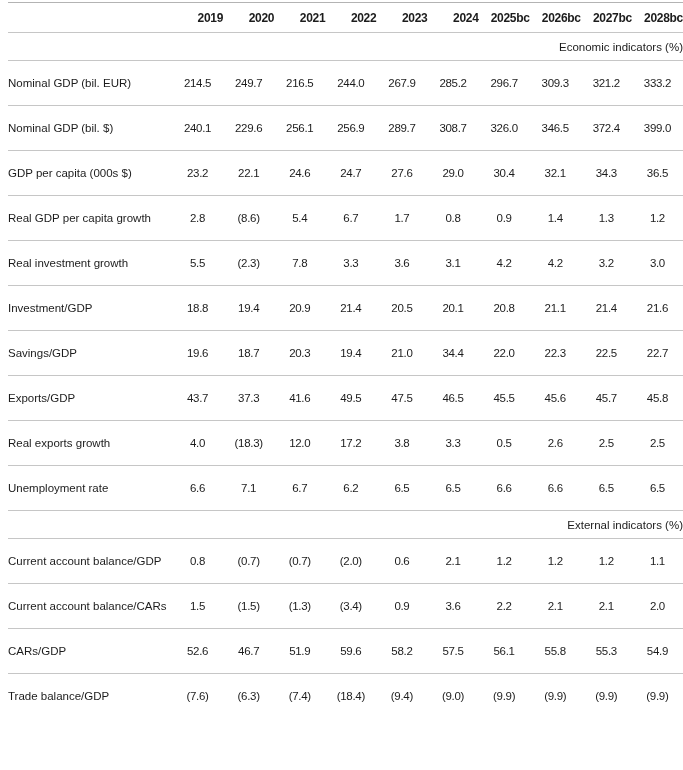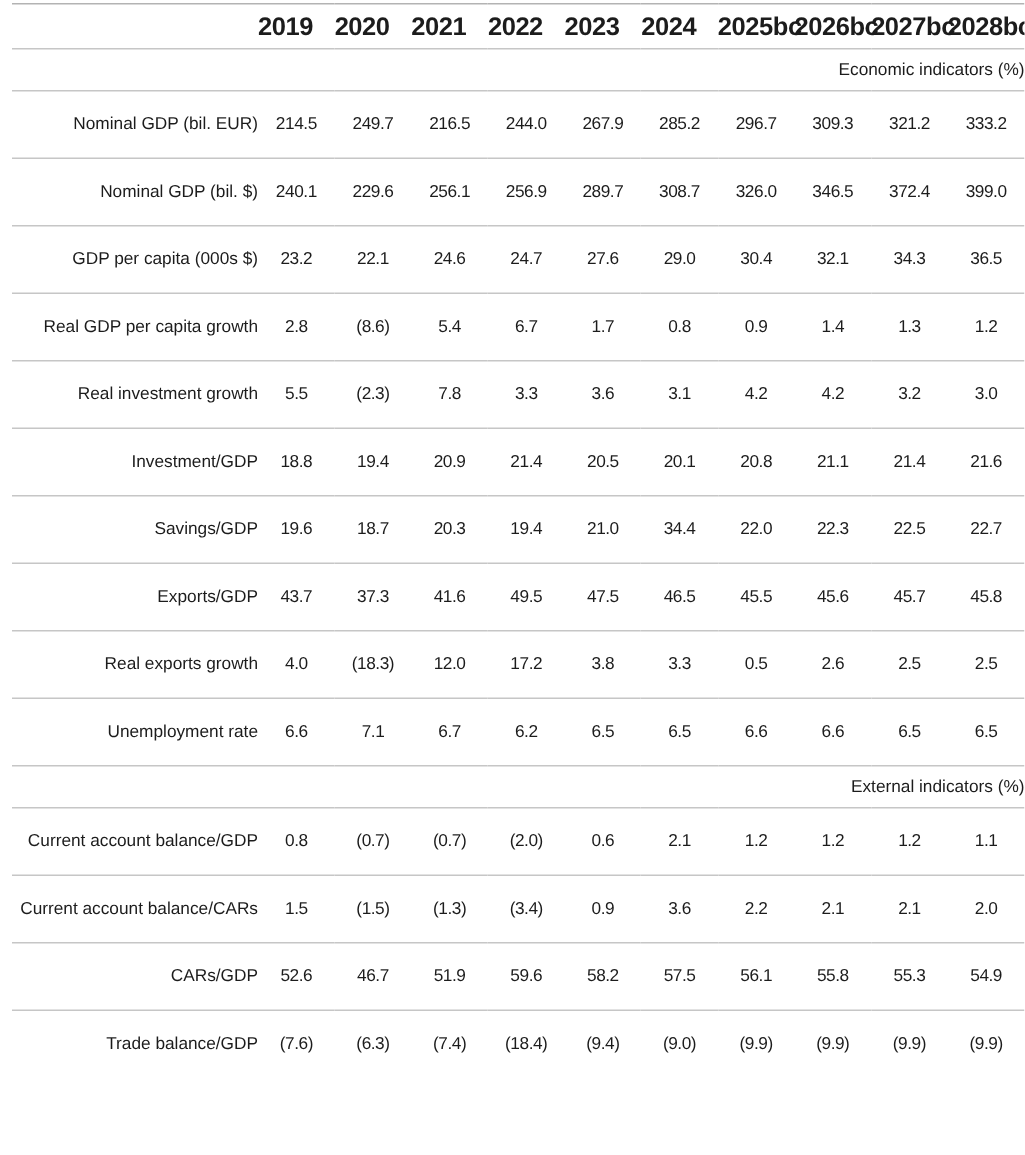--- a/index.html
+++ b/index.html
@@ -18,23 +18,23 @@
     width: 675px;
     border-top: 1px solid var(--topline, #b3b3b3);
   }
   col.c-label { width: 164px; }
   col.c-data  { width: 51.1px; }
   thead tr {
     height: 30px;
     border-bottom: 1px solid var(--line, #c6c6c6);
   }
   th.year-cell {
-    font-size: 17px;
+    font-size: 12px;
     font-weight: 700;
-    text-align: left;
+    text-align: right;
     vertical-align: middle;
     padding: 0;
     letter-spacing: -0.3px;
     white-space: nowrap;
   }
   th.corner-cell { padding: 0; }
   tr.section-row {
     height: 28px;
     border-bottom: 1px solid var(--line, #c6c6c6);
   }
@@ -47,21 +47,21 @@
     white-space: nowrap;
   }
   tr.data-row {
     height: 45px;
     border-bottom: 1px solid var(--line, #c6c6c6);
   }
   tbody tr:last-child { border-bottom: none; }
   td.label-cell {
     font-size: 11.5px;
     font-weight: 400;
-    text-align: right;
+    text-align: left;
     vertical-align: middle;
     padding: 0;
     white-space: nowrap;
     margin-top: 12px;
   }
   td.value-cell {
     font-size: 11.5px;
     font-weight: 400;
     text-align: center;
     vertical-align: middle;

